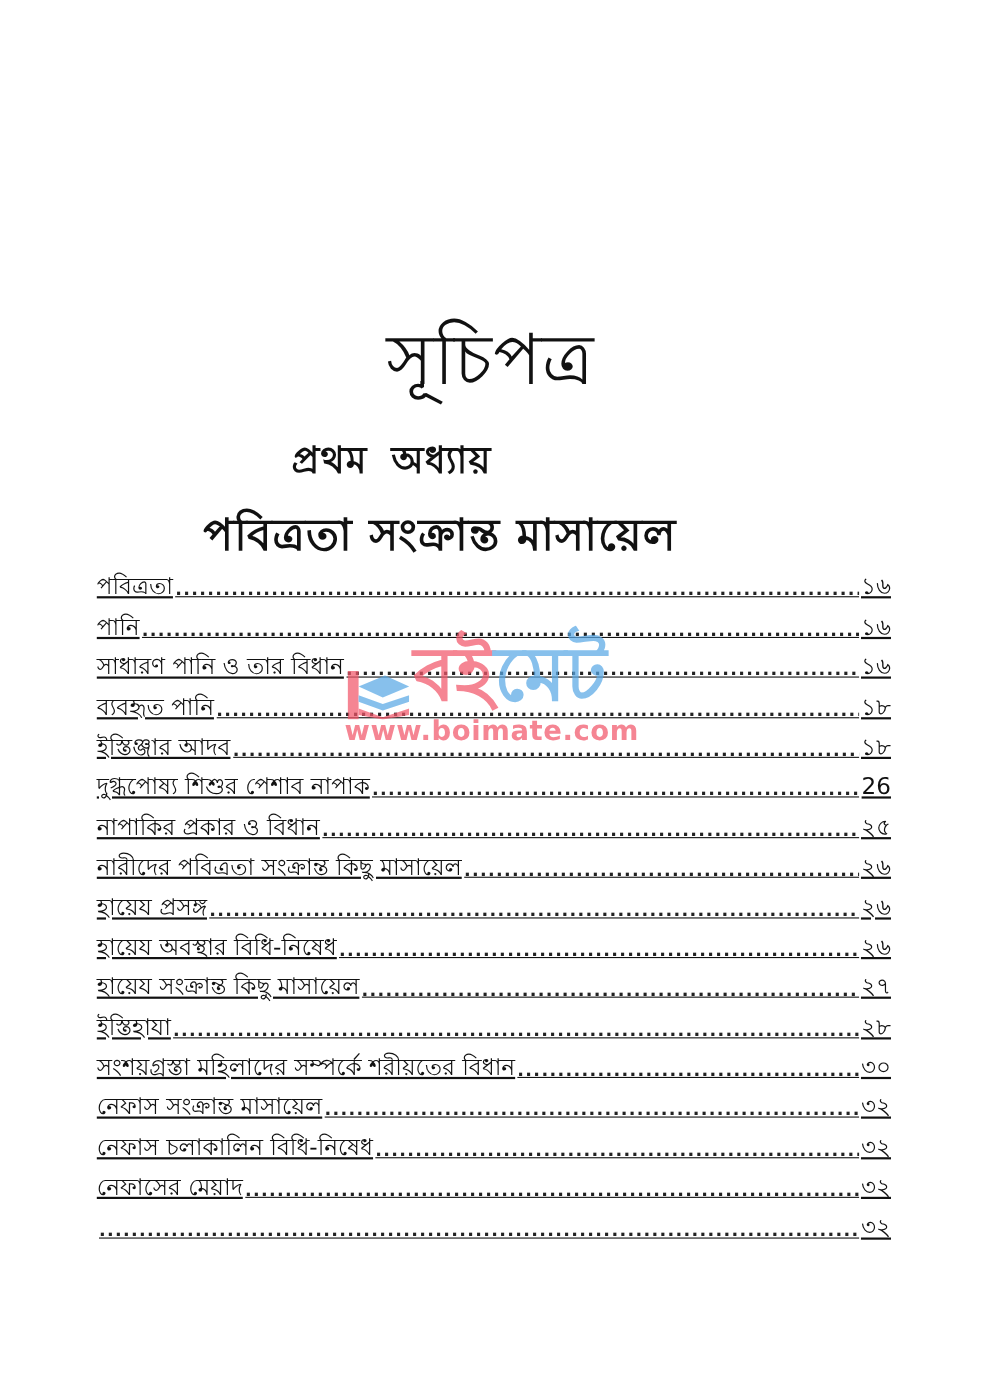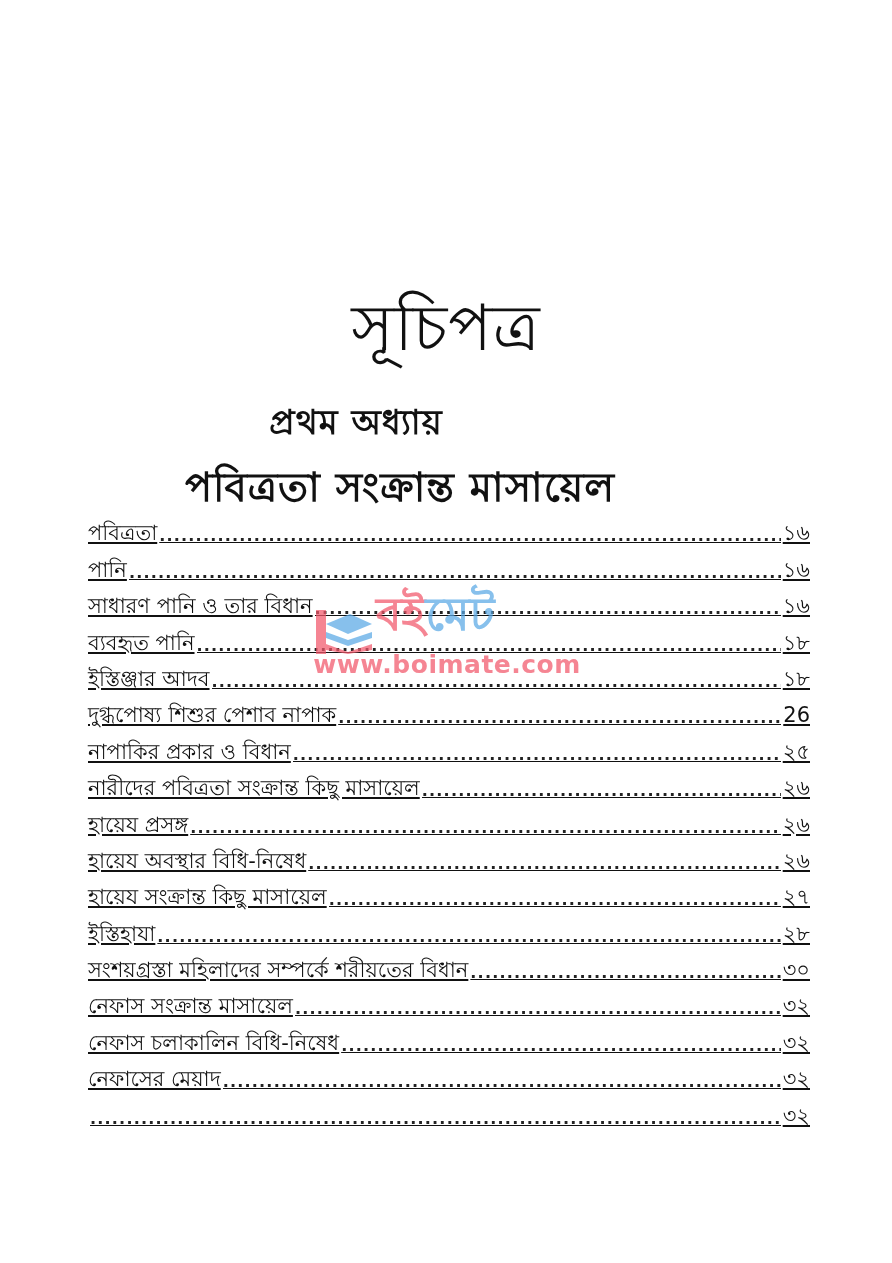--- a/index.html
+++ b/index.html
@@ -1,29 +1,29 @@
 <!DOCTYPE html>
 <html><head>
 <meta charset="utf-8">
 <style>
   html, body { margin:0; padding:0; background:#ffffff; }
   body { width:892px; height:1263px; position:relative; overflow:hidden; font-family:"DejaVu Sans", sans-serif; color:#111; }
   .page { position:absolute; left:0; top:0; width:892px; height:1263px; background:#fff; }
   .title { position:absolute; left:0; width:892px; top:288px; text-align:center; font-size:64px; line-height:80px; font-weight:400; letter-spacing:1px; }
-  .chapter { position:absolute; left:0; width:712px; top:400px; text-align:center; font-size:34px; line-height:44px; font-weight:900; letter-spacing:1px; }
+  .chapter { position:absolute; left:0; width:712px; top:400px; text-align:center; font-size:34px; line-height:44px; font-weight:900; letter-spacing:1px;font-family:Liberation Mono, monospace; }
   .subject { position:absolute; left:0; width:800px; top:460px; text-align:center; font-size:40px; line-height:54px; font-weight:900; letter-spacing:1px; }
   .toc { position:absolute; left:88px; top:512px; width:722px;text-decoration:underline; }
   .row { display:flex; align-items:flex-end; height:36.4px; font-size:21px; line-height:30px; }
   .label { white-space:nowrap; flex:0 0 auto; }
   .dots { flex:1 1 auto; overflow:hidden; white-space:nowrap; font-size:16px; letter-spacing:1.2px; font-weight:bold; line-height:24px; margin:0 2px; color:#222; }
   .dots::after { content:"........................................................................................................................................................................................"; }
   .page-num { flex:0 0 auto; white-space:nowrap; font-size:21px; }
   .watermark { position:absolute; left:312px; top:580px; width:270px; height:105px; opacity:0.72; pointer-events:none; }
   .wm-book { position:absolute; left:4px; top:30px; width:56px; height:44px; }
-  .wm-text { position:absolute; left:64px; top:-6px; font-size:46px; font-weight:900; line-height:80px; white-space:nowrap; }
+  .wm-text { position:absolute; left:64px; top:-6px; font-size:68px; font-weight:900; line-height:80px; white-space:nowrap; }
   .wm-red { color:#f2576a; }
   .wm-blue { color:#59a9e6; }
   .wm-url { position:absolute; left:0; top:70px; width:270px; text-align:center; font-size:25px; font-weight:bold; color:#f2576a; letter-spacing:0.5px; }
 </style>
 </head>
 <body>
 
 <div class="page">
   <div class="title">সূচিপত্র</div>
   <div class="chapter">প্রথম অধ্যায়</div>

